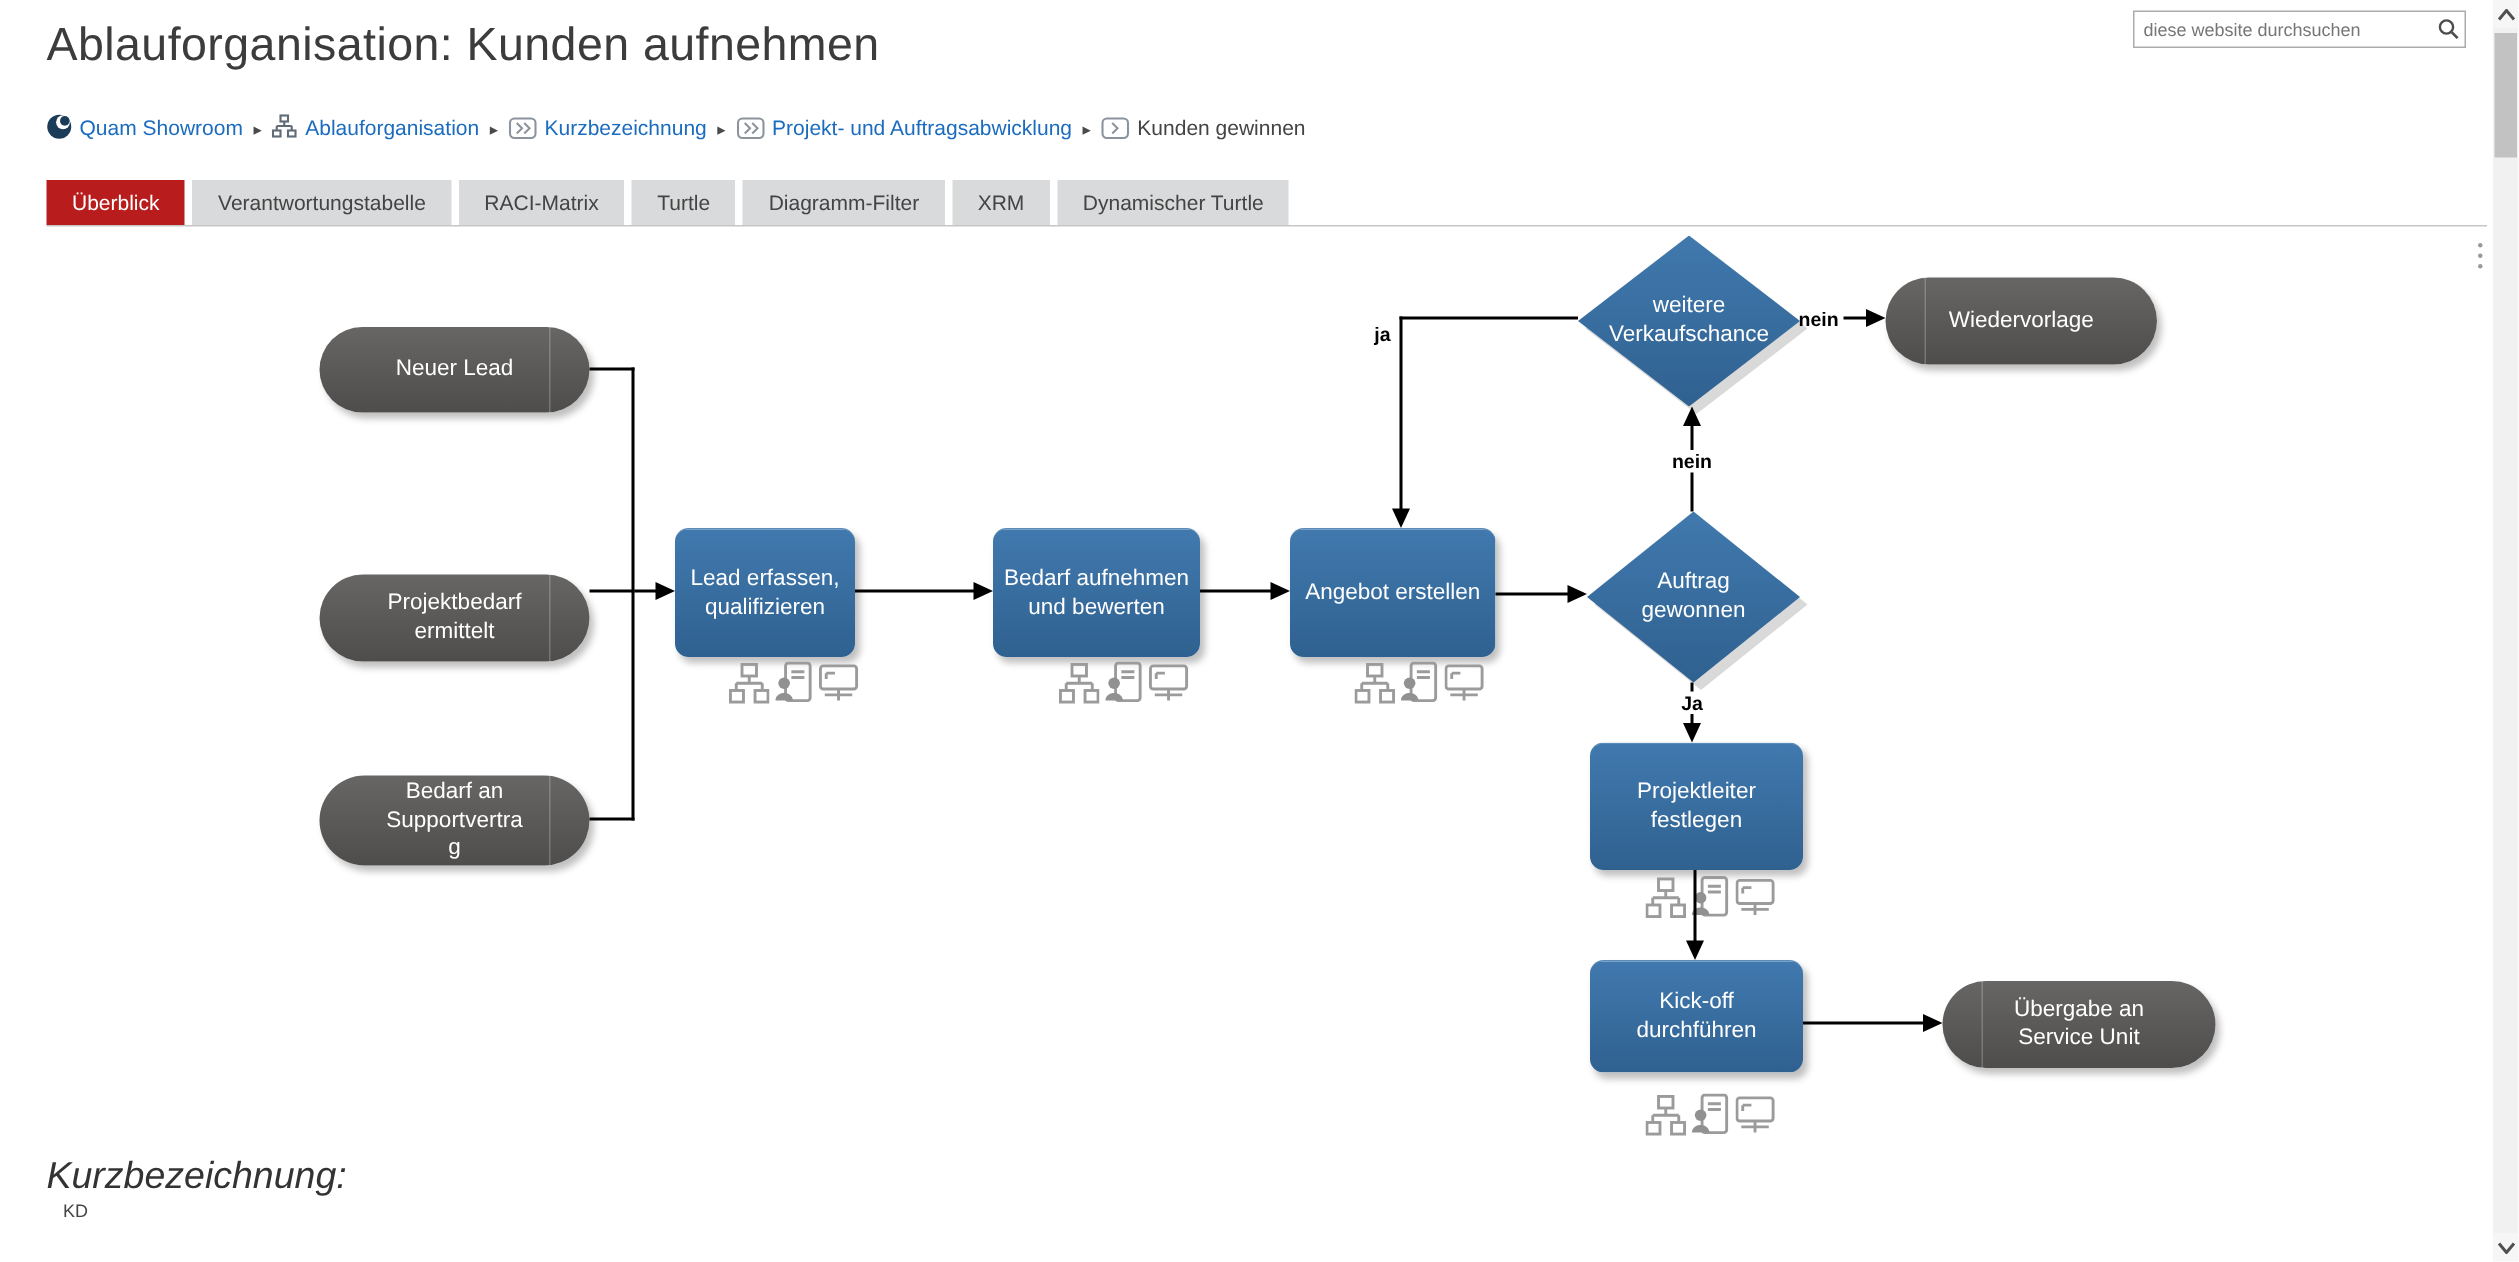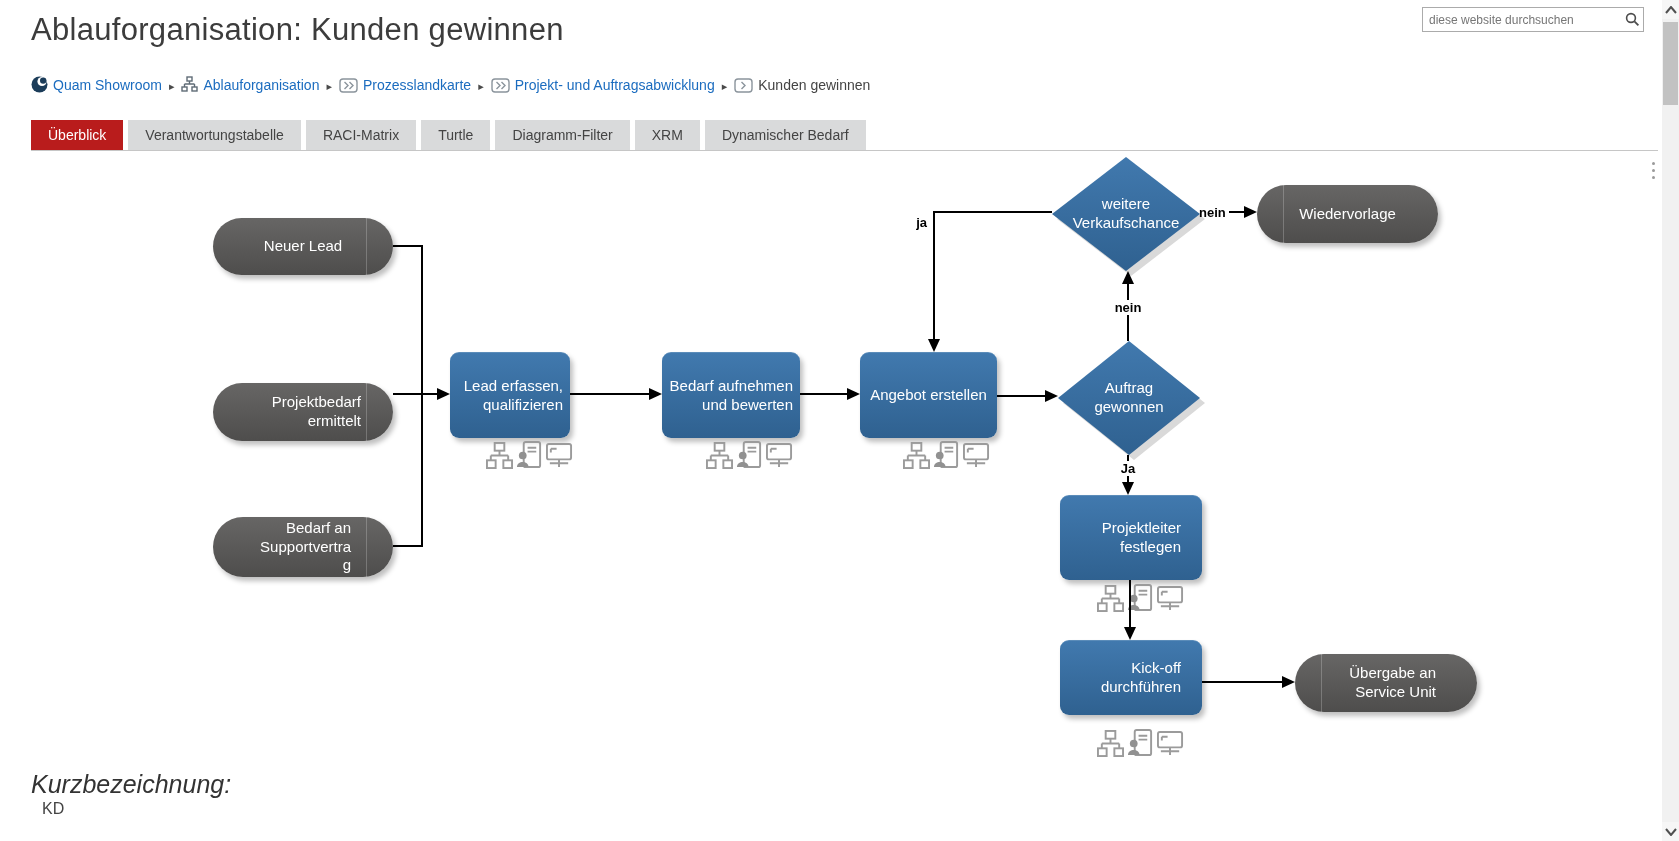--- a/index.html
+++ b/index.html
@@ -37,21 +37,21 @@
   .tabs { position:absolute; left:31px; top:120px; display:flex; gap:5px; }
   .tab { height:30px; padding:0 17px; display:flex; align-items:center; font-size:14px;
          background:#d9dadb; color:#444; cursor:pointer; }
   .tab.active { background:#b91c1c; color:#fff; }
   .tabs-rule { position:absolute; left:31px; top:150px; width:1627px; height:1px; background:#c6c6c6; }
   .grip { position:absolute; left:1652px; top:158px; cursor:pointer; }
   .grip i { display:block; width:3px; height:3px; border-radius:50%; background:#9a9a9a; margin:4px auto; }
 
   
   .shape { position:absolute; display:flex; align-items:center; justify-content:center;
-           text-align:right; color:#fff; font-size:15px; line-height:1.25; cursor:pointer; }
+           text-align:center; color:#fff; font-size:15px; line-height:1.25; cursor:pointer; }
   .shape-text { display:inline-block; overflow-wrap:anywhere; }
   .start-pill, .end-pill { background:linear-gradient(180deg,#676665,#4e4d4c); border-radius:30px;
            box-shadow:3px 4px 5px rgba(0,0,0,.25); }
   .divider { position:absolute; top:0; bottom:0; width:1px; background:rgba(255,255,255,.22); }
   .divider-r { right:26px; } .divider-l { left:26px; }
   .process-box { background:linear-gradient(180deg,#4179ae,#2f6190); border-radius:9px;
            border-top:1px solid #5b8cb9; box-shadow:3px 4px 5px rgba(0,0,0,.25); }
   .diamond-wrap { position:absolute; cursor:pointer; }
   .diamond-shadow { position:absolute; inset:0; transform:translate(5px,5px); background:#d9d9d9;
            clip-path:polygon(50% 0,100% 50%,50% 100%,0 50%); }
@@ -67,26 +67,26 @@
   .ah-u { border-left:6px solid transparent; border-right:6px solid transparent; border-bottom:13px solid #000; }
   .edge-label { position:absolute; font-size:13px; font-weight:bold; color:#000; z-index:4; }
   .on-line { background:#fff; text-align:center; padding:0 2px; }
 
   
   .icon-group { position:absolute; display:flex; gap:3px; z-index:2; }
   .icon-group svg { cursor:pointer; }
 
   
   .footer-label { position:absolute; left:31px; top:770px; font-size:25px; color:#333;font-style:italic; }
-  .footer-value { position:absolute; left:42px; top:800px; font-size:16px; color:#444; }
+  .footer-value { position:absolute; left:42px; top:800px; font-size:12px; color:#444; }
 </style>
 </head>
 <body>
 
-<h1 class="page-title">Ablauforganisation: Kunden gewinnen</h1>
+<h1 class="page-title">Ablauforganisation: Kunden aufnehmen</h1>
 
 <div class="search-box">
   <input type="text" placeholder="diese website durchsuchen" style="">
   <button class="search-btn">
     <svg width="15" height="15" viewBox="0 0 15 15">
       <circle cx="6" cy="6" r="4.4" fill="none" stroke="#4d4d4d" stroke-width="1.6"></circle>
       <line x1="9.4" y1="9.4" x2="13.4" y2="13.4" stroke="#4d4d4d" stroke-width="1.8"></line>
     </svg>
   </button>
 </div>
@@ -125,21 +125,21 @@
     </svg>
     <a class="crumb-link">Ablauforganisation</a>
   </span>
   <span class="crumb-sep">▸</span>
 
   <span class="crumb">
     <svg width="19" height="15" viewBox="0 0 19 15">
       <rect x="1" y="1" width="17" height="13" rx="3" fill="none" stroke="#8b949c" stroke-width="1.4"></rect>
       <path d="M5.5 4 L9 7.5 L5.5 11 M10.5 4 L14 7.5 L10.5 11" fill="none" stroke="#8b949c" stroke-width="1.4"></path>
     </svg>
-    <a class="crumb-link">Prozesslandkarte</a>
+    <a class="crumb-link">Kurzbezeichnung</a>
   </span>
   <span class="crumb-sep">▸</span>
 
   <span class="crumb">
     <svg width="19" height="15" viewBox="0 0 19 15">
       <rect x="1" y="1" width="17" height="13" rx="3" fill="none" stroke="#8b949c" stroke-width="1.4"></rect>
       <path d="M5.5 4 L9 7.5 L5.5 11 M10.5 4 L14 7.5 L10.5 11" fill="none" stroke="#8b949c" stroke-width="1.4"></path>
     </svg>
     <a class="crumb-link">Projekt- und Auftragsabwicklung</a>
   </span>
@@ -154,21 +154,21 @@
   </span>
 </nav>
 
 <div class="tabs">
   <div class="tab active">Überblick</div>
   <div class="tab">Verantwortungstabelle</div>
   <div class="tab">RACI-Matrix</div>
   <div class="tab">Turtle</div>
   <div class="tab">Diagramm-Filter</div>
   <div class="tab">XRM</div>
-  <div class="tab">Dynamischer Bedarf</div>
+  <div class="tab">Dynamischer Turtle</div>
 </div>
 <div class="tabs-rule"></div>
 <div class="grip">
     <i></i>
     <i></i>
     <i></i>
   </div>
 
 <div class="shape start-pill" style="left:213px;top:218px;width:180px;height:57px">
   <span class="shape-text">Neuer Lead</span>

